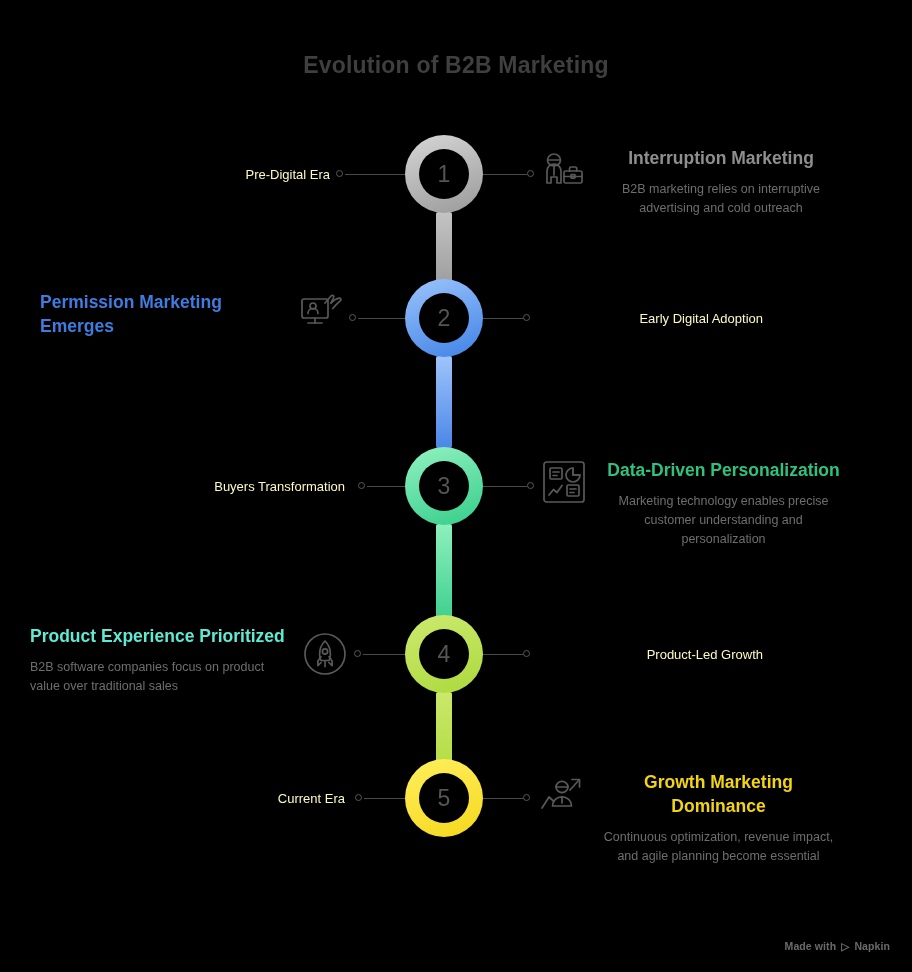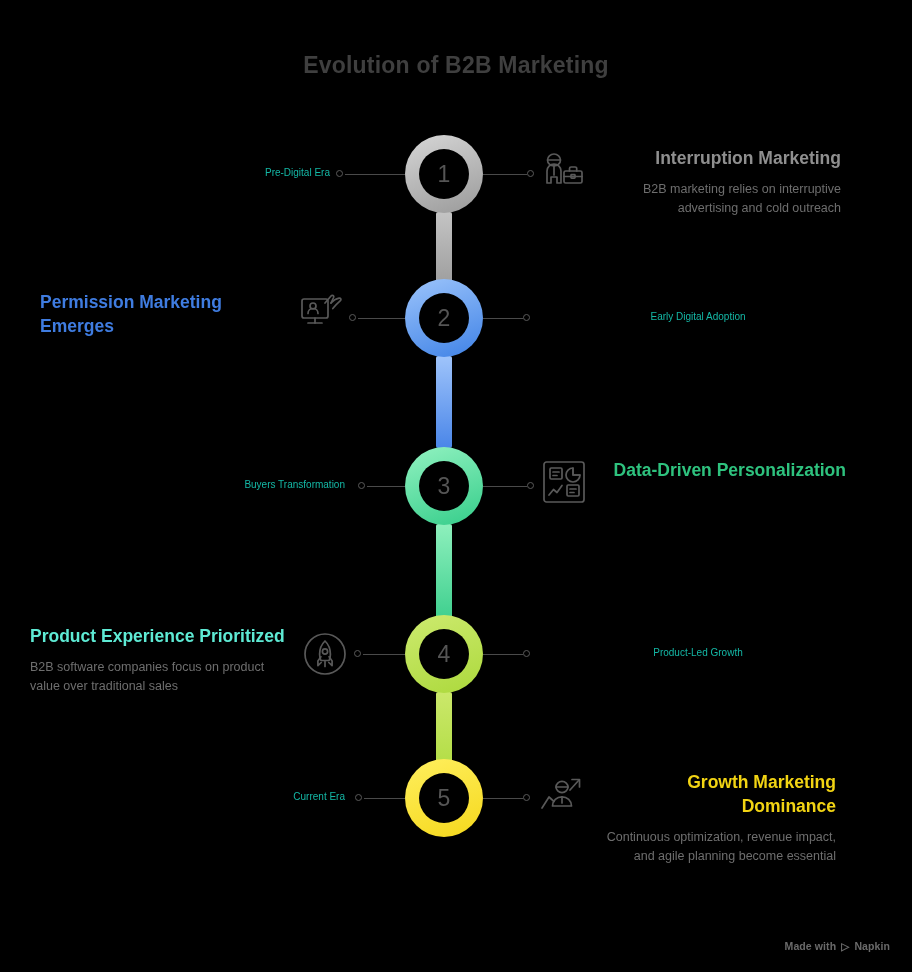--- a/index.html
+++ b/index.html
@@ -83,31 +83,31 @@
     height: 7px;
     border-radius: 50%;
     border: 1.4px solid #5a5a5a;
     background: #000000;
   }
 
   
   .side {
     position: absolute;
   }
-  .side.right { text-align: right; }
+  .side.right { text-align: center; }
   .side.left  { text-align: left; }
 
   .era-label {
     position: absolute;
-    font-size: 10px;
-    color: #14b8a6;
+    font-size: 13px;
+    color: #fef9c3;
     white-space: nowrap;
   }
   .era-label.left  { text-align: right; }
-  .era-label.right { text-align: center; margin-left: 45px; }
+  .era-label.right { text-align: right; }
 
   .headline {
     font-size: 17.5px;
     font-weight: 700;
     line-height: 1.38;
     margin-bottom: 10px;
   }
   .desc {
     font-size: 12.5px;
     line-height: 1.52;
@@ -216,20 +216,21 @@
       <path d="M33 10a7 7 0 1 0 7 7h-7z"></path>
       <path d="M33 10v7h7" stroke-width="1.4"></path>
       <rect x="27" y="27" width="12" height="11" rx="1.2"></rect>
       <line x1="30" y1="31" x2="36" y2="31"></line>
       <line x1="30" y1="34.5" x2="34" y2="34.5"></line>
       <polyline points="9,37 13.5,31.5 17,34.5 22,27.5"></polyline>
     </svg>
   </div>
   <div class="side right" style="left:601px; top:458px; width:245px;">
     <div class="headline" style="color:#2ec27e;">Data-Driven Personalization</div>
+    <div class="desc">Marketing technology enables precise customer understanding and personalization</div>
   </div>
 
   <div class="node n4">
     <div class="inner">4</div>
   </div>
   <div class="leader" style="left:363px; top:654px; width:42px;"></div>
   <div class="dot" style="left:354px; top:650px;"></div>
   <div class="icon-box" style="left:301px; top:630px;">
     <svg viewBox="0 0 48 48" fill="none" stroke="#595959" stroke-width="1.7" stroke-linecap="round" stroke-linejoin="round">
       <circle cx="24" cy="24" r="20"></circle>

